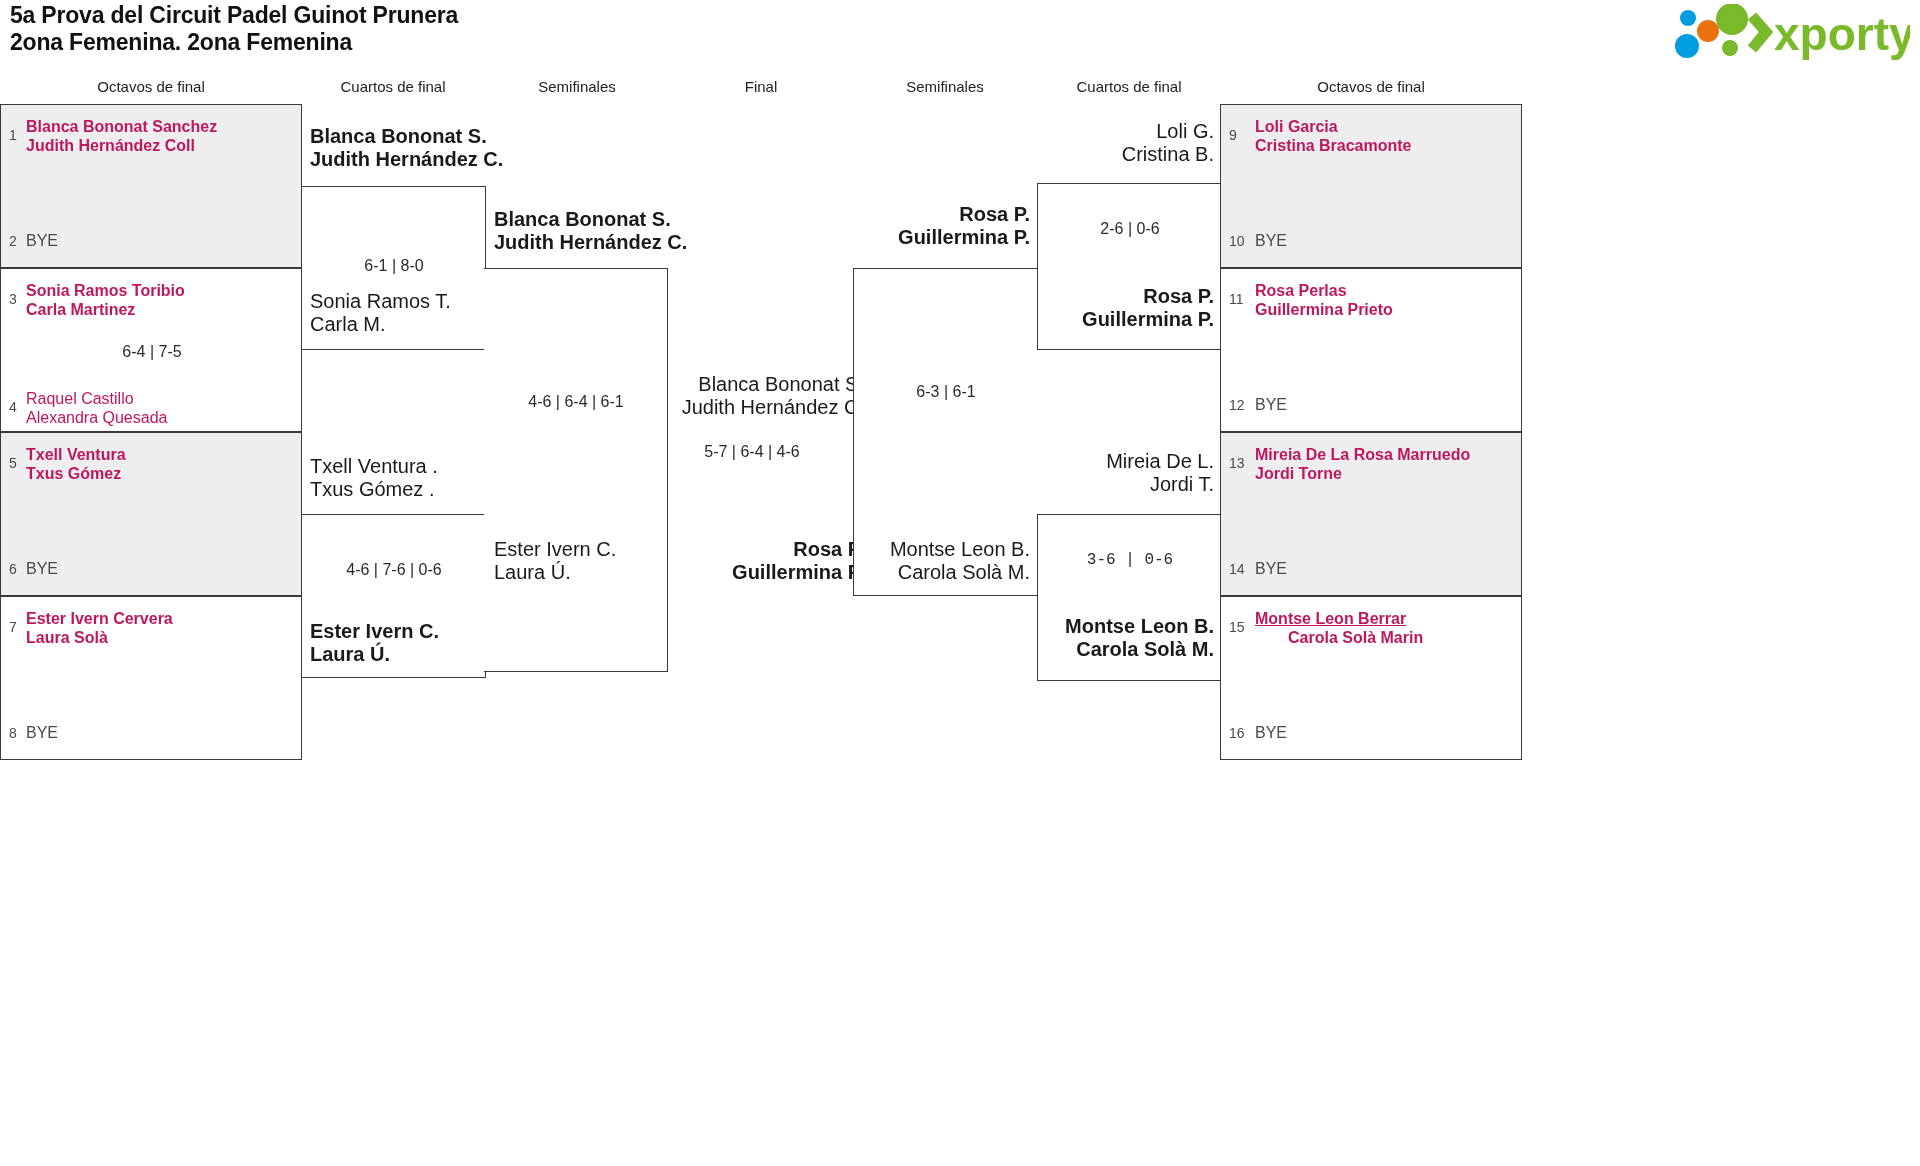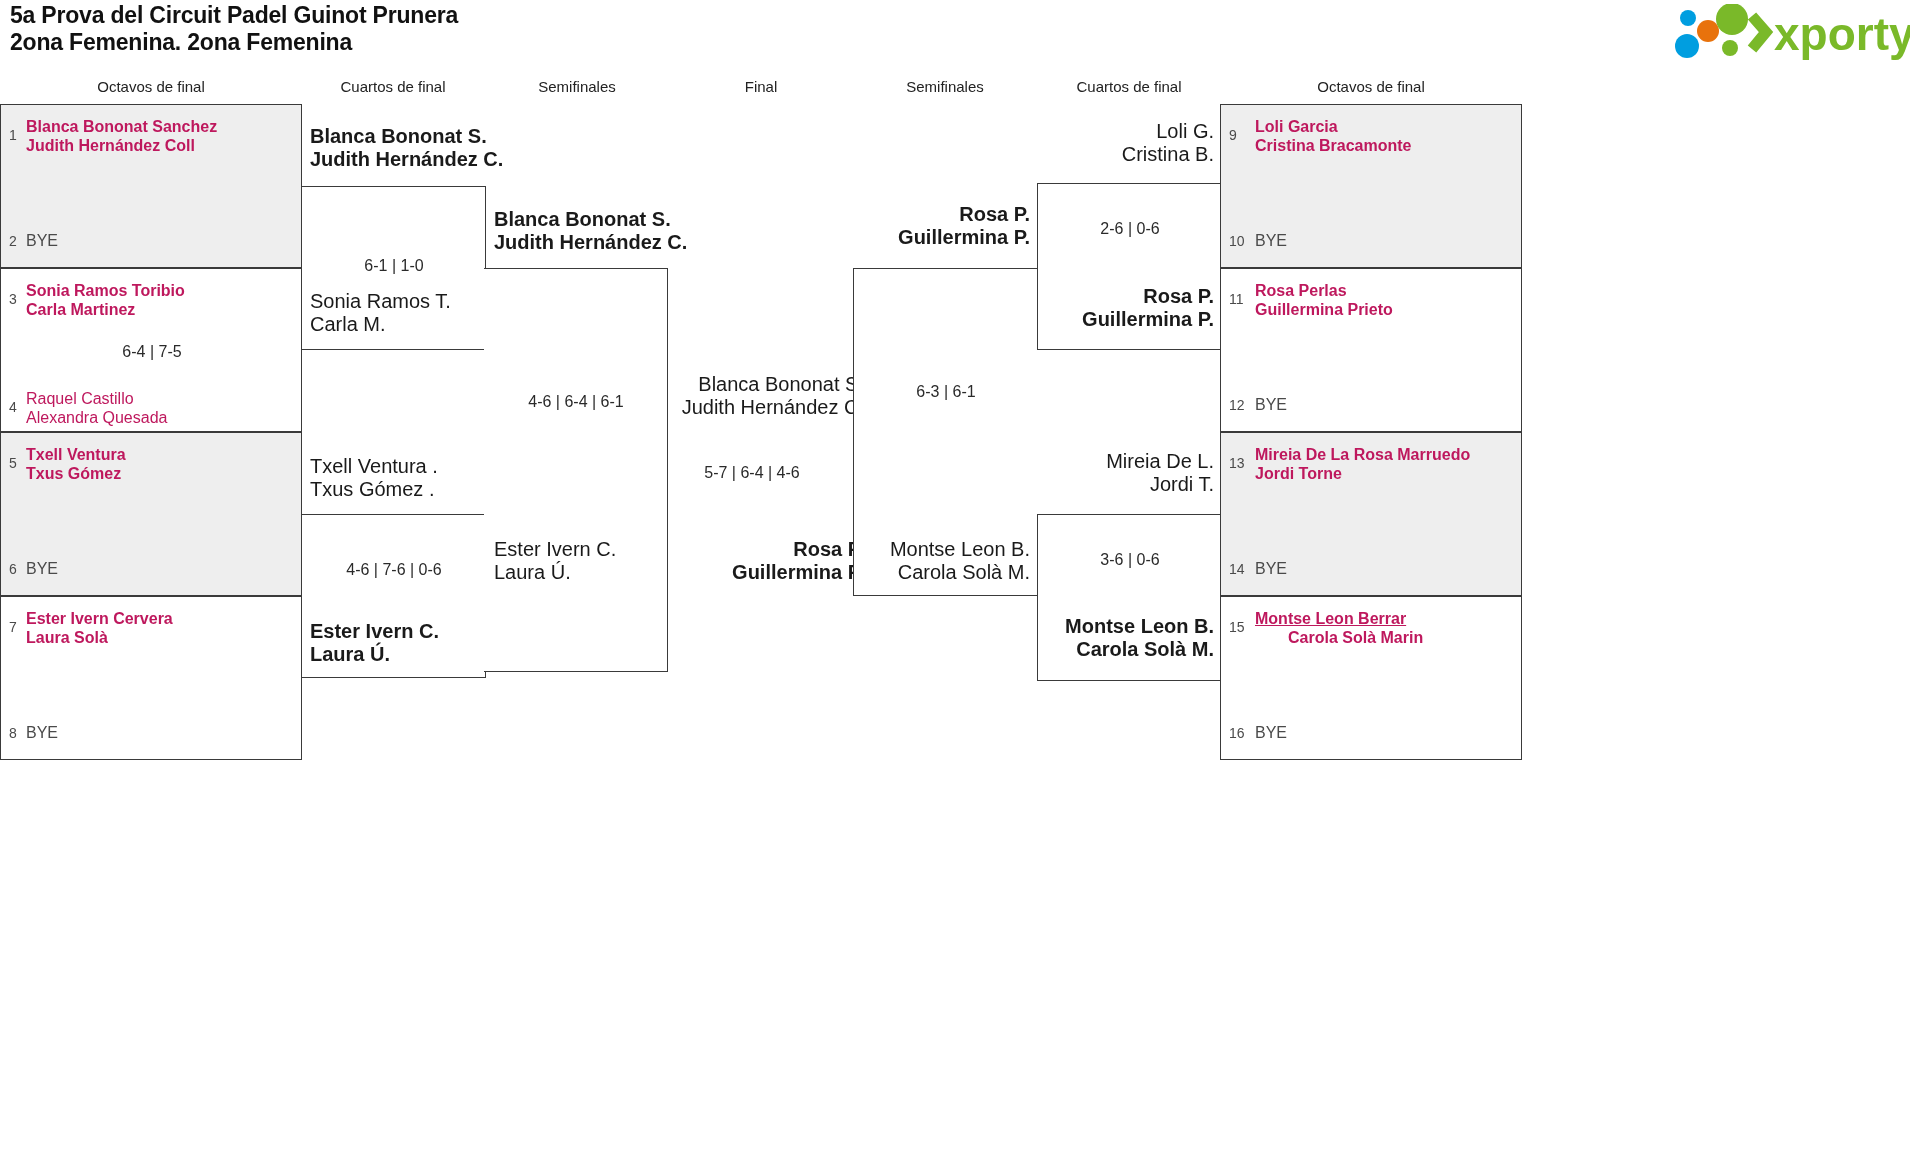--- a/index.html
+++ b/index.html
@@ -186,21 +186,21 @@
 
   <div class="seed-cell" style="left:0px; top:596px; width:302px; height:164px;">
     <div class="seed-num" style="left:8px;  top:22px;">7</div>
     <div class="seed-name win" style="left:25px; top:10px;">Ester Ivern Cervera</div>
     <div class="seed-name win" style="left:25px; top:29px;">Laura Solà</div>
     <div class="seed-num" style="left:8px;  top:128px;">8</div>
     <div class="seed-bye" style="left:25px; top:126px;">BYE</div>
   </div>
 
   <div class="match-box no-left" style="left:302px; top:186px; width:184px; height:164px;">
-    <div class="score" style="left:0px; top:70px; width:184px;">6-1 | 1-0</div>
+    <div class="score" style="left:0px; top:70px; width:184px;">6-1 | 8-0</div>
   </div>
   <div class="slot left win" style="left:310px; top:125px; width:200px;">
     <span class="slot-line">Blanca Bononat S.</span>
     <span class="slot-line">Judith Hernández C.</span>
   </div>
   <div class="slot left" style="left:310px; top:290px; width:200px;">
     <span class="slot-line">Sonia Ramos T.</span>
     <span class="slot-line">Carla M.</span>
   </div>
 
@@ -222,21 +222,21 @@
   <div class="slot left win" style="left:494px; top:208px; width:220px;">
     <span class="slot-line">Blanca Bononat S.</span>
     <span class="slot-line">Judith Hernández C.</span>
   </div>
   <div class="slot left" style="left:494px; top:538px; width:220px;">
     <span class="slot-line">Ester Ivern C.</span>
     <span class="slot-line">Laura Ú.</span>
   </div>
 
   <div style="position:absolute; left:853px; top:268px; width:1px; height:328px; background:#3a3a3a;"></div>
-  <div class="score" style="left:640px; top:464px; width:224px;">5-7 | 6-4 | 4-6</div>
+  <div class="score" style="left:640px; top:443px; width:224px;">5-7 | 6-4 | 4-6</div>
   <div class="slot right" style="left:600px; top:373px; width:264px;">
     <span class="slot-line">Blanca Bononat S.</span>
     <span class="slot-line">Judith Hernández C.</span>
   </div>
   <div class="slot right win" style="left:600px; top:538px; width:264px;">
     <span class="slot-line">Rosa P.</span>
     <span class="slot-line">Guillermina P.</span>
   </div>
 
   <div class="match-box no-right" style="left:853px; top:268px; width:184px; height:328px;">
@@ -257,21 +257,21 @@
   <div class="slot right" style="left:1010px; top:120px; width:204px;">
     <span class="slot-line">Loli G.</span>
     <span class="slot-line">Cristina B.</span>
   </div>
   <div class="slot right win" style="left:1010px; top:285px; width:204px;">
     <span class="slot-line">Rosa P.</span>
     <span class="slot-line">Guillermina P.</span>
   </div>
 
   <div class="match-box no-right" style="left:1037px; top:514px; width:184px; height:167px;">
-    <div class="score" style="left:0px; top:36px; width:184px;">3-6 | 0-6</div>
+    <div class="score" style="left:0px; top:36px; width:184px;font-family:Liberation Mono, monospace;">3-6 | 0-6</div>
   </div>
   <div class="slot right" style="left:1010px; top:450px; width:204px;">
     <span class="slot-line">Mireia De L.</span>
     <span class="slot-line">Jordi T.</span>
   </div>
   <div class="slot right win" style="left:1010px; top:615px; width:204px;">
     <span class="slot-line">Montse Leon B.</span>
     <span class="slot-line">Carola Solà M.</span>
   </div>
 

